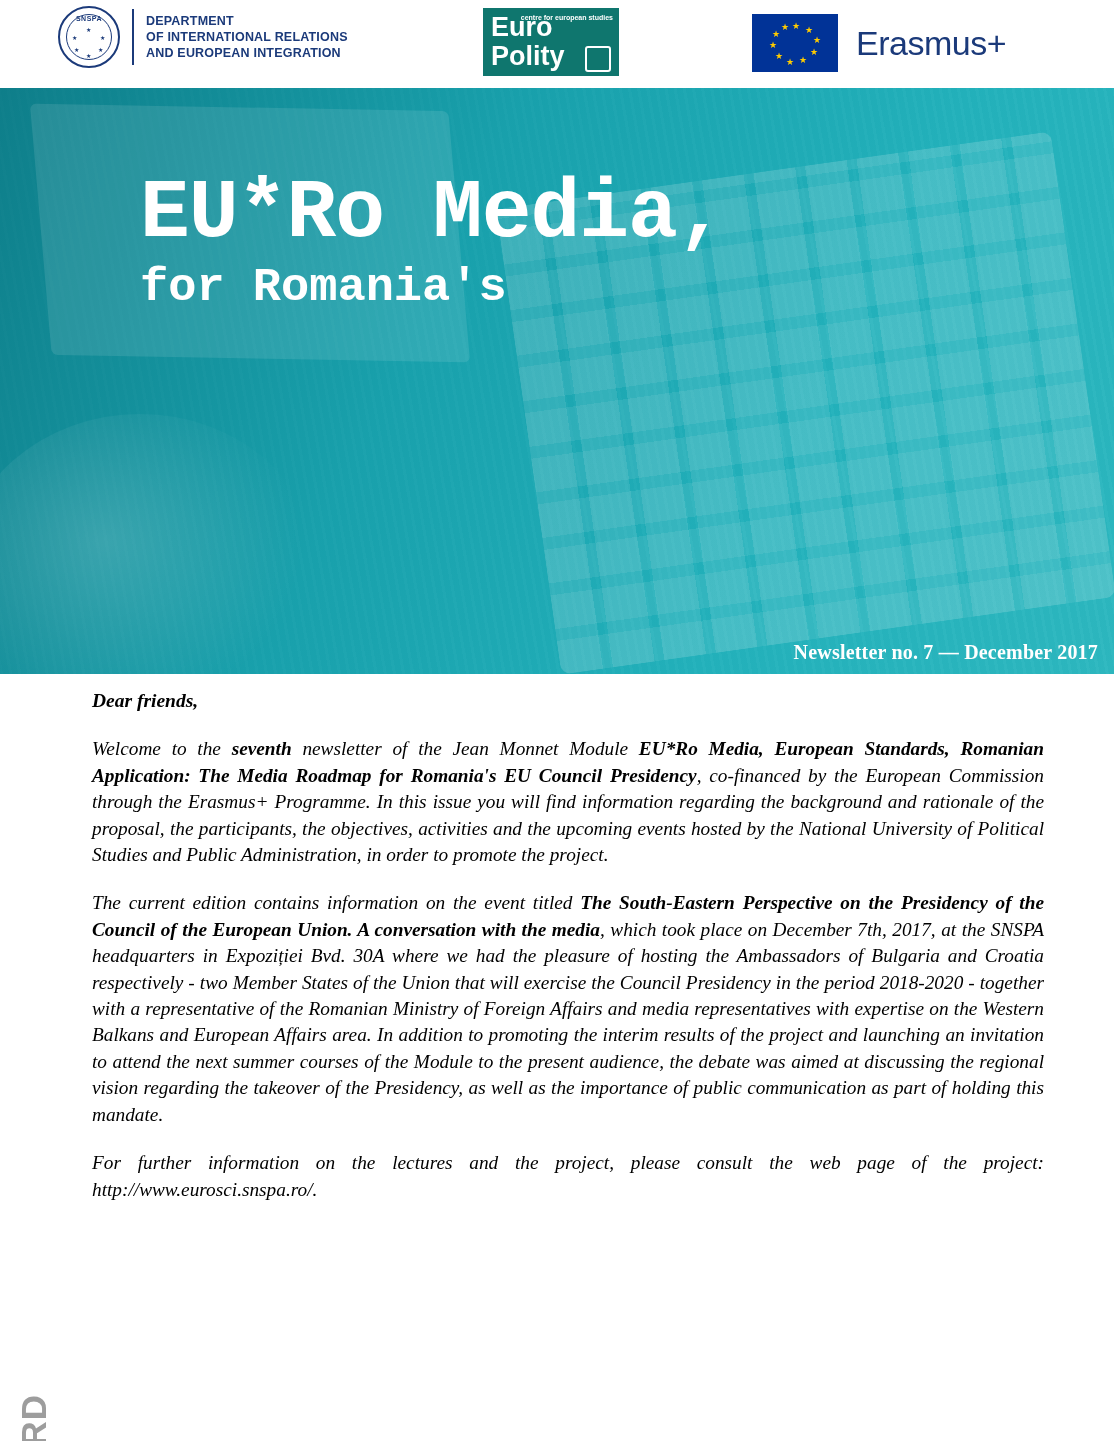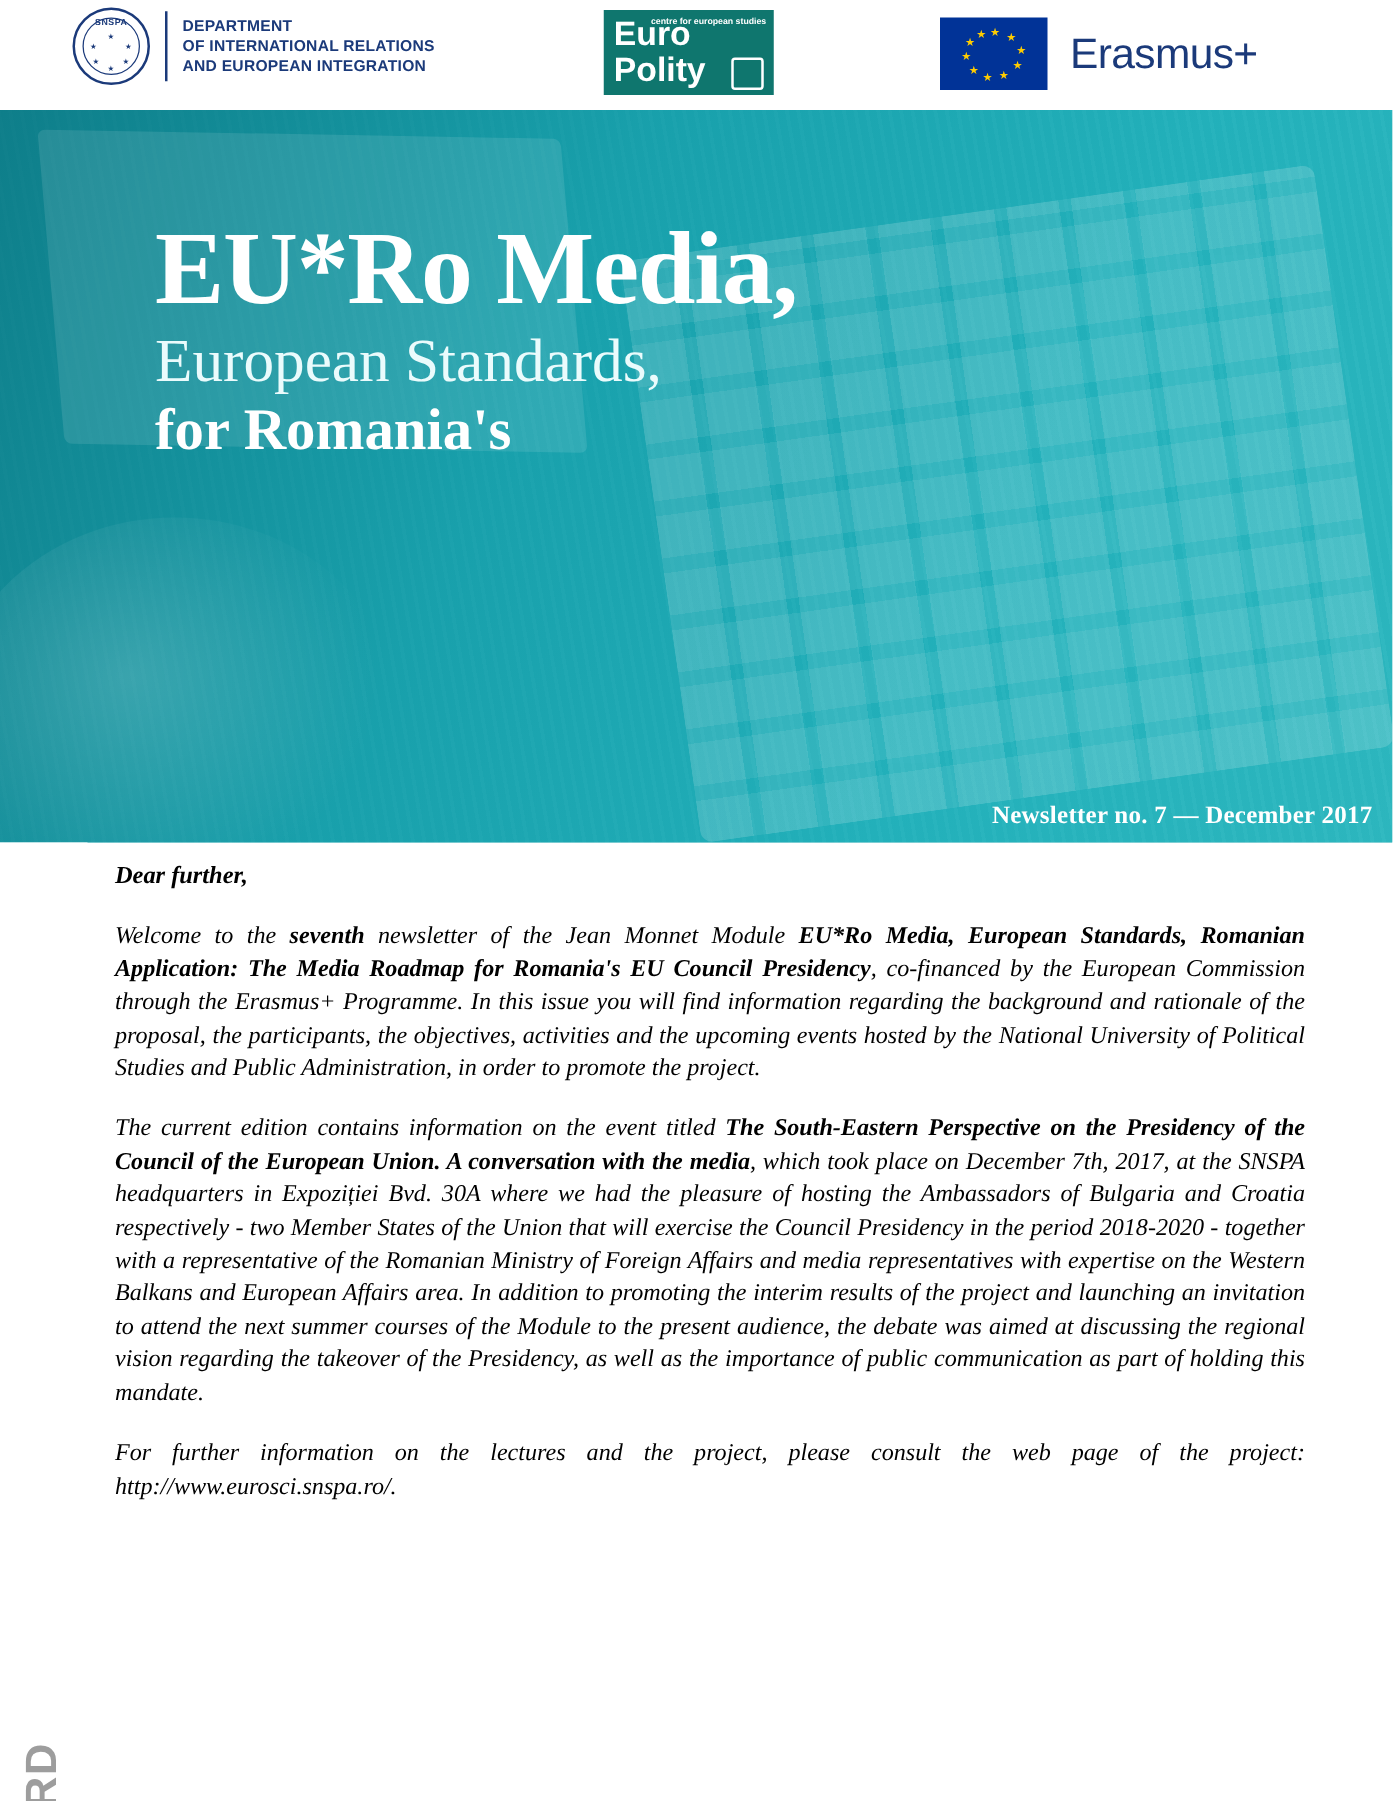--- a/index.html
+++ b/index.html
@@ -179,24 +179,24 @@
   }
   .hero-photo .hand {
     position: absolute;
     left: -40px; bottom: -60px;
     width: 360px; height: 320px;
     background: radial-gradient(ellipse at 40% 40%, rgba(255,255,255,0.16), rgba(255,255,255,0) 65%);
     border-radius: 50%;
   }
   .hero-title-wrap {
     position: absolute;
-    left: 124px; top: 80px;
+    left: 140px; top: 80px;
     width: 900px;
     color: #ffffff;
-    font-family: Liberation Serif, serif;
+    font-family: Liberation Mono, monospace;
   }
   .t-line1 {
     font-size: 83px;
     font-weight: bold;
     line-height: 92px;
     letter-spacing: -1px;
   }
   .t-line2, .t-line3 {
     font-size: 49px;
     font-weight: normal;
@@ -318,31 +318,30 @@
 </div>
 
 <div class="hero">
   <div class="hero-photo">
     <div class="kbd"></div>
     <div class="screen"></div>
     <div class="hand"></div>
   </div>
   <div class="hero-title-wrap">
     <div class="t-line1">EU*Ro Media,</div>
-    <div class="t-line2">European Standards,</div>
     <div class="t-line5">for Romania's</div>
   </div>
   <div class="newsletter-no">Newsletter no. 7 — December 2017</div>
 </div>
 
 <div class="side-label">
   <span>FOREWORD</span>
 </div>
 
 <div class="content">
-  <div class="salutation">Dear further,</div>
+  <div class="salutation">Dear friends,</div>
 
   <p class="para"><span>Welcome to the </span><span class="b">seventh</span><span> newsletter of the Jean Monnet Module </span><span class="b">EU*Ro Media, European Standards, Romanian Application: The Media Roadmap for Romania's EU Council Presidency</span><span>, co-financed by the European Commission through the Erasmus+ Programme. In this issue you will find information regarding the background and rationale of the proposal, the participants, the objectives, activities and the upcoming events hosted by the National University of Political Studies and Public Administration, in order to promote the project.</span></p>
 
   <p class="para"><span>The current edition contains information on the event titled </span><span class="b">The South-Eastern Perspective on the Presidency of the Council of the European Union. A conversation with the media</span><span>, which took place on December 7th, 2017, at the SNSPA headquarters in Expoziției Bvd. 30A where we had the pleasure of hosting the Ambassadors of Bulgaria and Croatia respectively - two Member States of the Union that will exercise the Council Presidency in the period 2018-2020 - together with a representative of the Romanian Ministry of Foreign Affairs and media representatives with expertise on the Western Balkans and European Affairs area. In addition to promoting the interim results of the project and launching an invitation to attend the next summer courses of the Module to the present audience, the debate was aimed at discussing the regional vision regarding the takeover of the Presidency, as well as the importance of public communication as part of holding this mandate.</span></p>
 
   <p class="para spaced">For further information on the lectures and the project, please consult the web page of the project: http://www.eurosci.snspa.ro/.</p>
 </div>
 
 </body></html>

